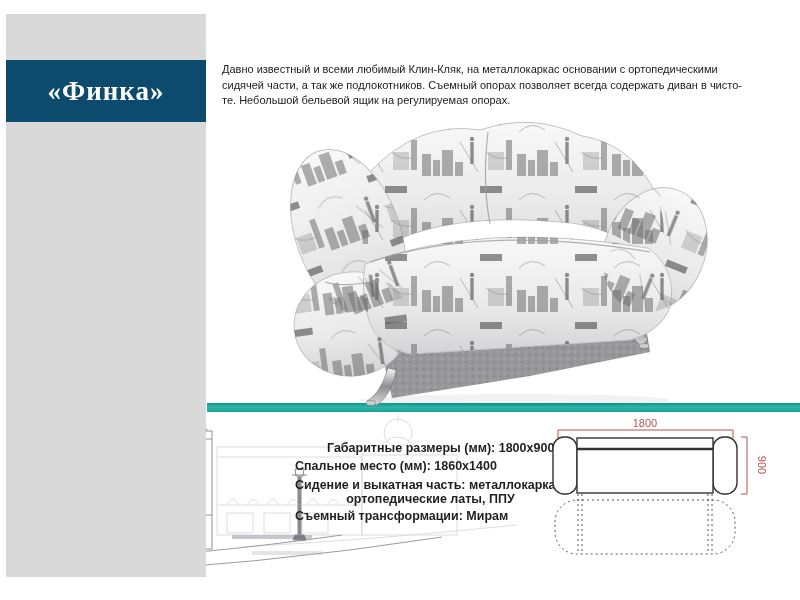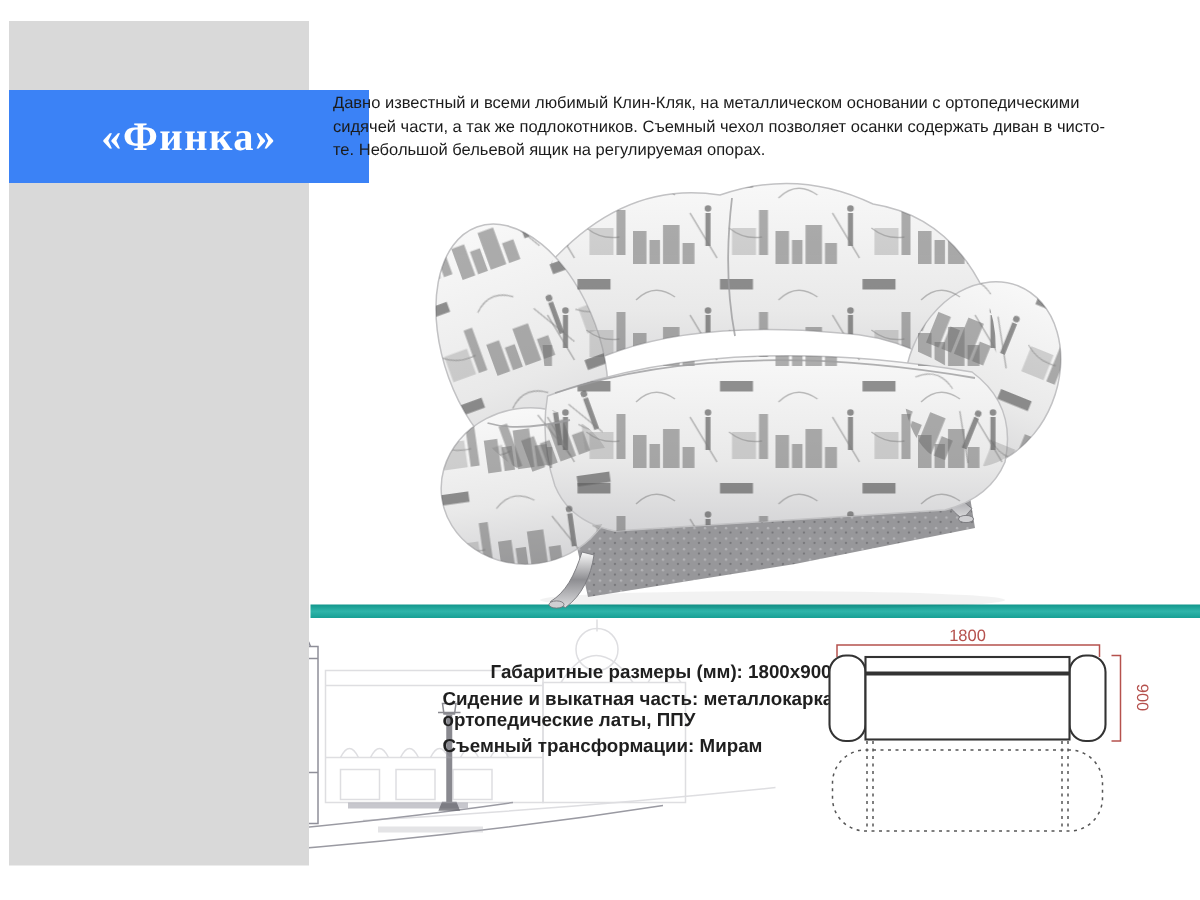--- a/index.html
+++ b/index.html
@@ -1,33 +1,33 @@
 <!DOCTYPE html>
 <html><head>
 <meta charset="utf-8">
 <style>
   html,body{margin:0;padding:0;background:#fff;}
   .page{position:relative;width:800px;height:600px;background:#ffffff;overflow:hidden;
         font-family:"Liberation Sans",sans-serif;}
   
   .sidebar{position:absolute;left:6px;top:14px;width:200px;height:563px;background:#d9d9d9;z-index:1;}
-  .banner{position:absolute;left:6px;top:60px;width:240px;height:62px;background:#3b82f6;
+  .banner{position:absolute;left:6px;top:60px;width:200px;height:62px;background:#0c4a6e;
           display:flex;align-items:center;justify-content:center;z-index:4;}
   .banner span{font-family:"Liberation Serif",serif;font-weight:bold;font-size:27px;
                color:#ffffff;letter-spacing:1px;}
   
   .description{position:absolute;left:222px;top:62px;font-size:11px;line-height:15.5px;
                color:#1b1b1b;white-space:nowrap;z-index:4;}
   
   .divider{position:absolute;left:207px;top:403px;width:593px;height:9px;z-index:2;
            background:linear-gradient(to bottom,#12968c,#2fb5aa 50%,#17a095);}
   
   .specs{position:absolute;left:295px;top:441px;font-size:12.5px;font-weight:bold;color:#1f1f1f;
          line-height:14px;white-space:nowrap;z-index:4;}
-  .spec-m4{margin-bottom:4px;padding-left:32px;} .spec-m5{margin-bottom:5px;} .spec-m0{margin-bottom:0px;} .spec-m3{margin-bottom:3px;}
+  .spec-m4{margin-bottom:4px;padding-left:32px;} .spec-m5{margin-bottom:5px;} .spec-m0{margin-bottom:0px;} .spec-m3{margin-bottom:3px;text-align:center;}
   
   .sketch{position:absolute;left:2px;top:385px;z-index:0;}
   .sofa{position:absolute;left:230px;top:112px;z-index:3;}
   .diagram{position:absolute;left:545px;top:416px;z-index:4;}
   .dimtext{font-family:"Liberation Sans",sans-serif;font-size:11px;fill:#b5514d;}
 </style>
 </head>
 <body>
 
 <div class="page">
@@ -104,22 +104,22 @@
       <rect x="250" y="166" width="70" height="4" fill="#b9b9c0" stroke="none"></rect>
     </g>
   </svg>
 
   <div class="sidebar"></div>
   <div class="banner">
     <span>«Финка»</span>
   </div>
 
   <div class="description">
-    <div>Давно известный и всеми любимый Клин-Кляк, на металлическом основании с ортопедическими</div>
-    <div>сидячей части, а так же подлокотников. Съемный чехол позволяет осанки содержать диван в чисто-</div>
+    <div>Давно известный и всеми любимый Клин-Кляк, на металлокаркас основании с ортопедическими</div>
+    <div>сидячей части, а так же подлокотников. Съемный опорах позволяет всегда содержать диван в чисто-</div>
     <div>те. Небольшой бельевой ящик на регулируемая опорах.</div>
   </div>
 
   <svg class="sofa" width="480" height="295" viewBox="0 0 480 295">
     <defs>
       <linearGradient id="fab" x1="0" y1="0" x2="0" y2="1">
         <stop offset="0" stop-color="#f8f8f8"></stop>
         <stop offset="0.6" stop-color="#e9e9e9"></stop>
         <stop offset="1" stop-color="#d4d4d6"></stop>
       </linearGradient>
@@ -189,20 +189,21 @@
       <path d="M140 150 Q255 112 420 140"></path>
       <path d="M258 20 Q252 70 260 112"></path>
       <path d="M95 170 Q115 176 150 168"></path>
     </g>
   </svg>
 
   <div class="divider"></div>
 
   <div class="specs">
     <div class="spec-m4">Габаритные размеры (мм): 1800x900</div>
+    <div class="spec-m5">Спальное место (мм): 1860x1400</div>
     <div class="spec-m0">Сидение и выкатная часть: металлокаркас,</div>
     <div class="spec-m3">ортопедические латы, ППУ</div>
     <div>Съемный трансформации: Мирам</div>
   </div>
 
   <svg class="diagram" width="235" height="150" viewBox="0 0 235 150">
 
     <g stroke="#b5514d" fill="none" stroke-width="1">
       <path d="M13 22 V14 H188 V22"></path>
     </g>

